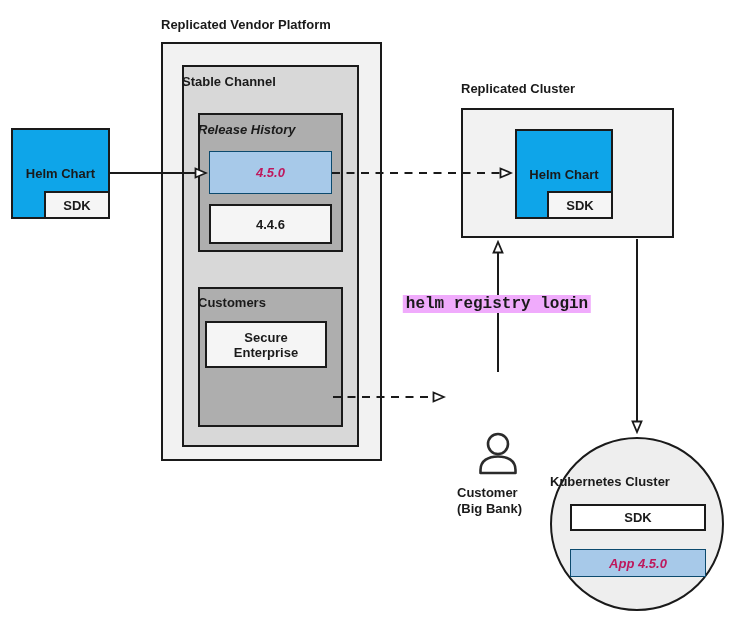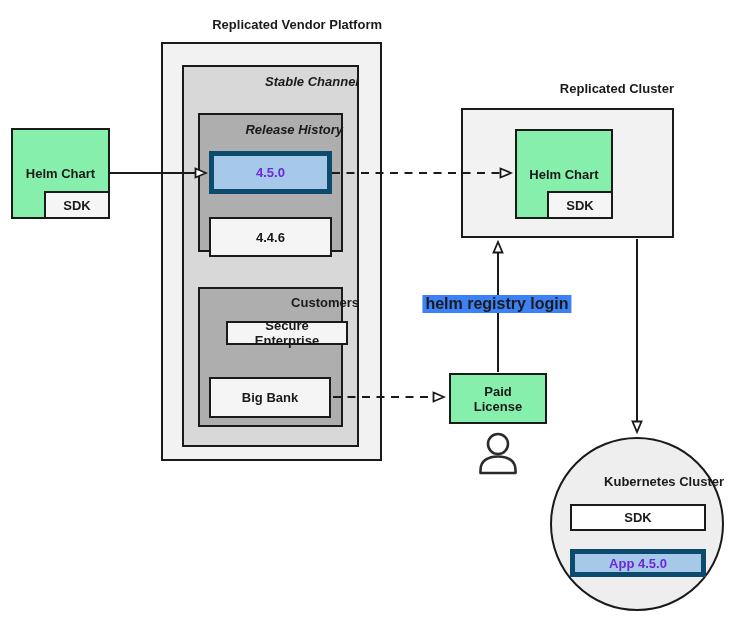--- a/index.html
+++ b/index.html
@@ -6,88 +6,83 @@
   #canvas{
     position:relative;width:747px;height:634px;background:#ffffff;
     font-family:"Liberation Sans","DejaVu Sans",sans-serif;
     font-weight:bold;color:#1a1a1a;overflow:hidden;
   }
   .box{position:absolute;box-sizing:border-box;border:2px solid #1a1a1a;}
   .fill-container{background:#f2f2f2;}
   .fill-channel{background:#d8d8d8;}
   .fill-group{background:#aeaeae;}
   .fill-item{background:#f5f5f5;}
-  .fill-component{background:#86efac;}
+  .fill-component{background:#0ea5e9;}
   .fill-white{background:#ffffff;}
   .fill-circle{background:#eeeeee;}
-  .blue{background:#a7c9e9;border:5px solid #0c4a6e;color:#6d28d9;}
-  .lbl{position:absolute;font-size:13px;line-height:15px;text-align:right;}
+  .blue{background:#a7c9e9;border:1px solid #0c4a6e;color:#be185d;font-style:italic;}
+  .lbl{position:absolute;font-size:13px;line-height:15px;text-align:left;}
   .center{display:flex;align-items:center;justify-content:center;
     font-size:13px;line-height:15px;text-align:center;}
   .mono{
     position:absolute;transform:translateX(-50%);
-    font-family:Liberation Sans, sans-serif;
-    font-size:16px;line-height:18px;font-weight:bold;background:#3b82f6;
+    font-family:Liberation Mono, monospace;
+    font-size:16px;line-height:18px;font-weight:bold;background:#f0abfc;
     padding:0 3px;white-space:nowrap;z-index:6;
   }
   svg.overlay{position:absolute;left:0;top:0;z-index:5;pointer-events:none;}
   .circle{border-radius:50%;}
 </style>
 </head>
 <body>
 
 <div id="canvas">
 
   <div class="lbl" style="left:161px;top:17px;width:221px;">Replicated Vendor Platform</div>
 
   <div class="box fill-container" style="left:161px;top:42px;width:221px;height:419px;"></div>
 
   <div class="box fill-channel" style="left:182px;top:65px;width:177px;height:382px;"></div>
-  <div class="lbl" style="left:182px;top:74px;width:177px;font-style:italic;">Stable Channel</div>
+  <div class="lbl" style="left:182px;top:74px;width:177px;">Stable Channel</div>
 
   <div class="box fill-group" style="left:198px;top:113px;width:145px;height:139px;"></div>
   <div class="lbl" style="left:198px;top:122px;width:145px;font-style:italic;">Release History</div>
 
   <div class="box blue center" style="left:209px;top:151px;width:123px;height:43px;">
     <span>4.5.0</span>
   </div>
-  <div class="box fill-item center" style="left:209px;top:204px;width:123px;height:40px;margin-top:13px;">
+  <div class="box fill-item center" style="left:209px;top:204px;width:123px;height:40px;">
     <span>4.4.6</span>
   </div>
 
   <div class="box fill-group" style="left:198px;top:287px;width:145px;height:140px;"></div>
   <div class="lbl" style="left:198px;top:295px;width:161px;">Customers</div>
 
-  <div class="box fill-item center" style="left:226px;top:321px;width:122px;height:24px;">
+  <div class="box fill-item center" style="left:205px;top:321px;width:122px;height:47px;">
     <span style="display:inline-block;max-width:80px;">Secure Enterprise</span>
-  </div>
-  <div class="box fill-item center" style="left:209px;top:377px;width:122px;height:41px;">
-    <span>Big Bank</span>
   </div>
 
   <div class="box fill-component center" style="left:11px;top:128px;width:99px;height:91px;">
     <span>Helm Chart</span>
   </div>
   <div class="box fill-item center" style="left:44px;top:191px;width:66px;height:28px;">
     <span>SDK</span>
   </div>
 
   <div class="lbl" style="left:461px;top:81px;width:213px;">Replicated Cluster</div>
   <div class="box fill-container" style="left:461px;top:108px;width:213px;height:130px;"></div>
   <div class="box fill-component center" style="left:515px;top:129px;width:98px;height:90px;">
     <span>Helm Chart</span>
   </div>
   <div class="box fill-item center" style="left:547px;top:191px;width:66px;height:28px;">
     <span>SDK</span>
   </div>
 
-  <div class="box fill-component center" style="left:449px;top:373px;width:98px;height:51px;">
-    <span style="display:inline-block;max-width:64px;">Paid License</span>
-  </div>
 
+  <div class="lbl" style="left:457px;top:485px;width:80px;line-height:16px;">Customer (Big Bank)</div>
 
   <div class="box fill-circle circle" style="left:550px;top:437px;width:174px;height:174px;"></div>
   <div class="lbl" style="left:550px;top:474px;width:174px;">Kubernetes Cluster</div>
   <div class="box fill-white center" style="left:570px;top:504px;width:136px;height:27px;z-index:2;">
     <span>SDK</span>
   </div>
   <div class="box blue center" style="left:570px;top:538px;width:136px;height:28px;z-index:2;margin-top:11px;">
     <span>App 4.5.0</span>
   </div>
 

